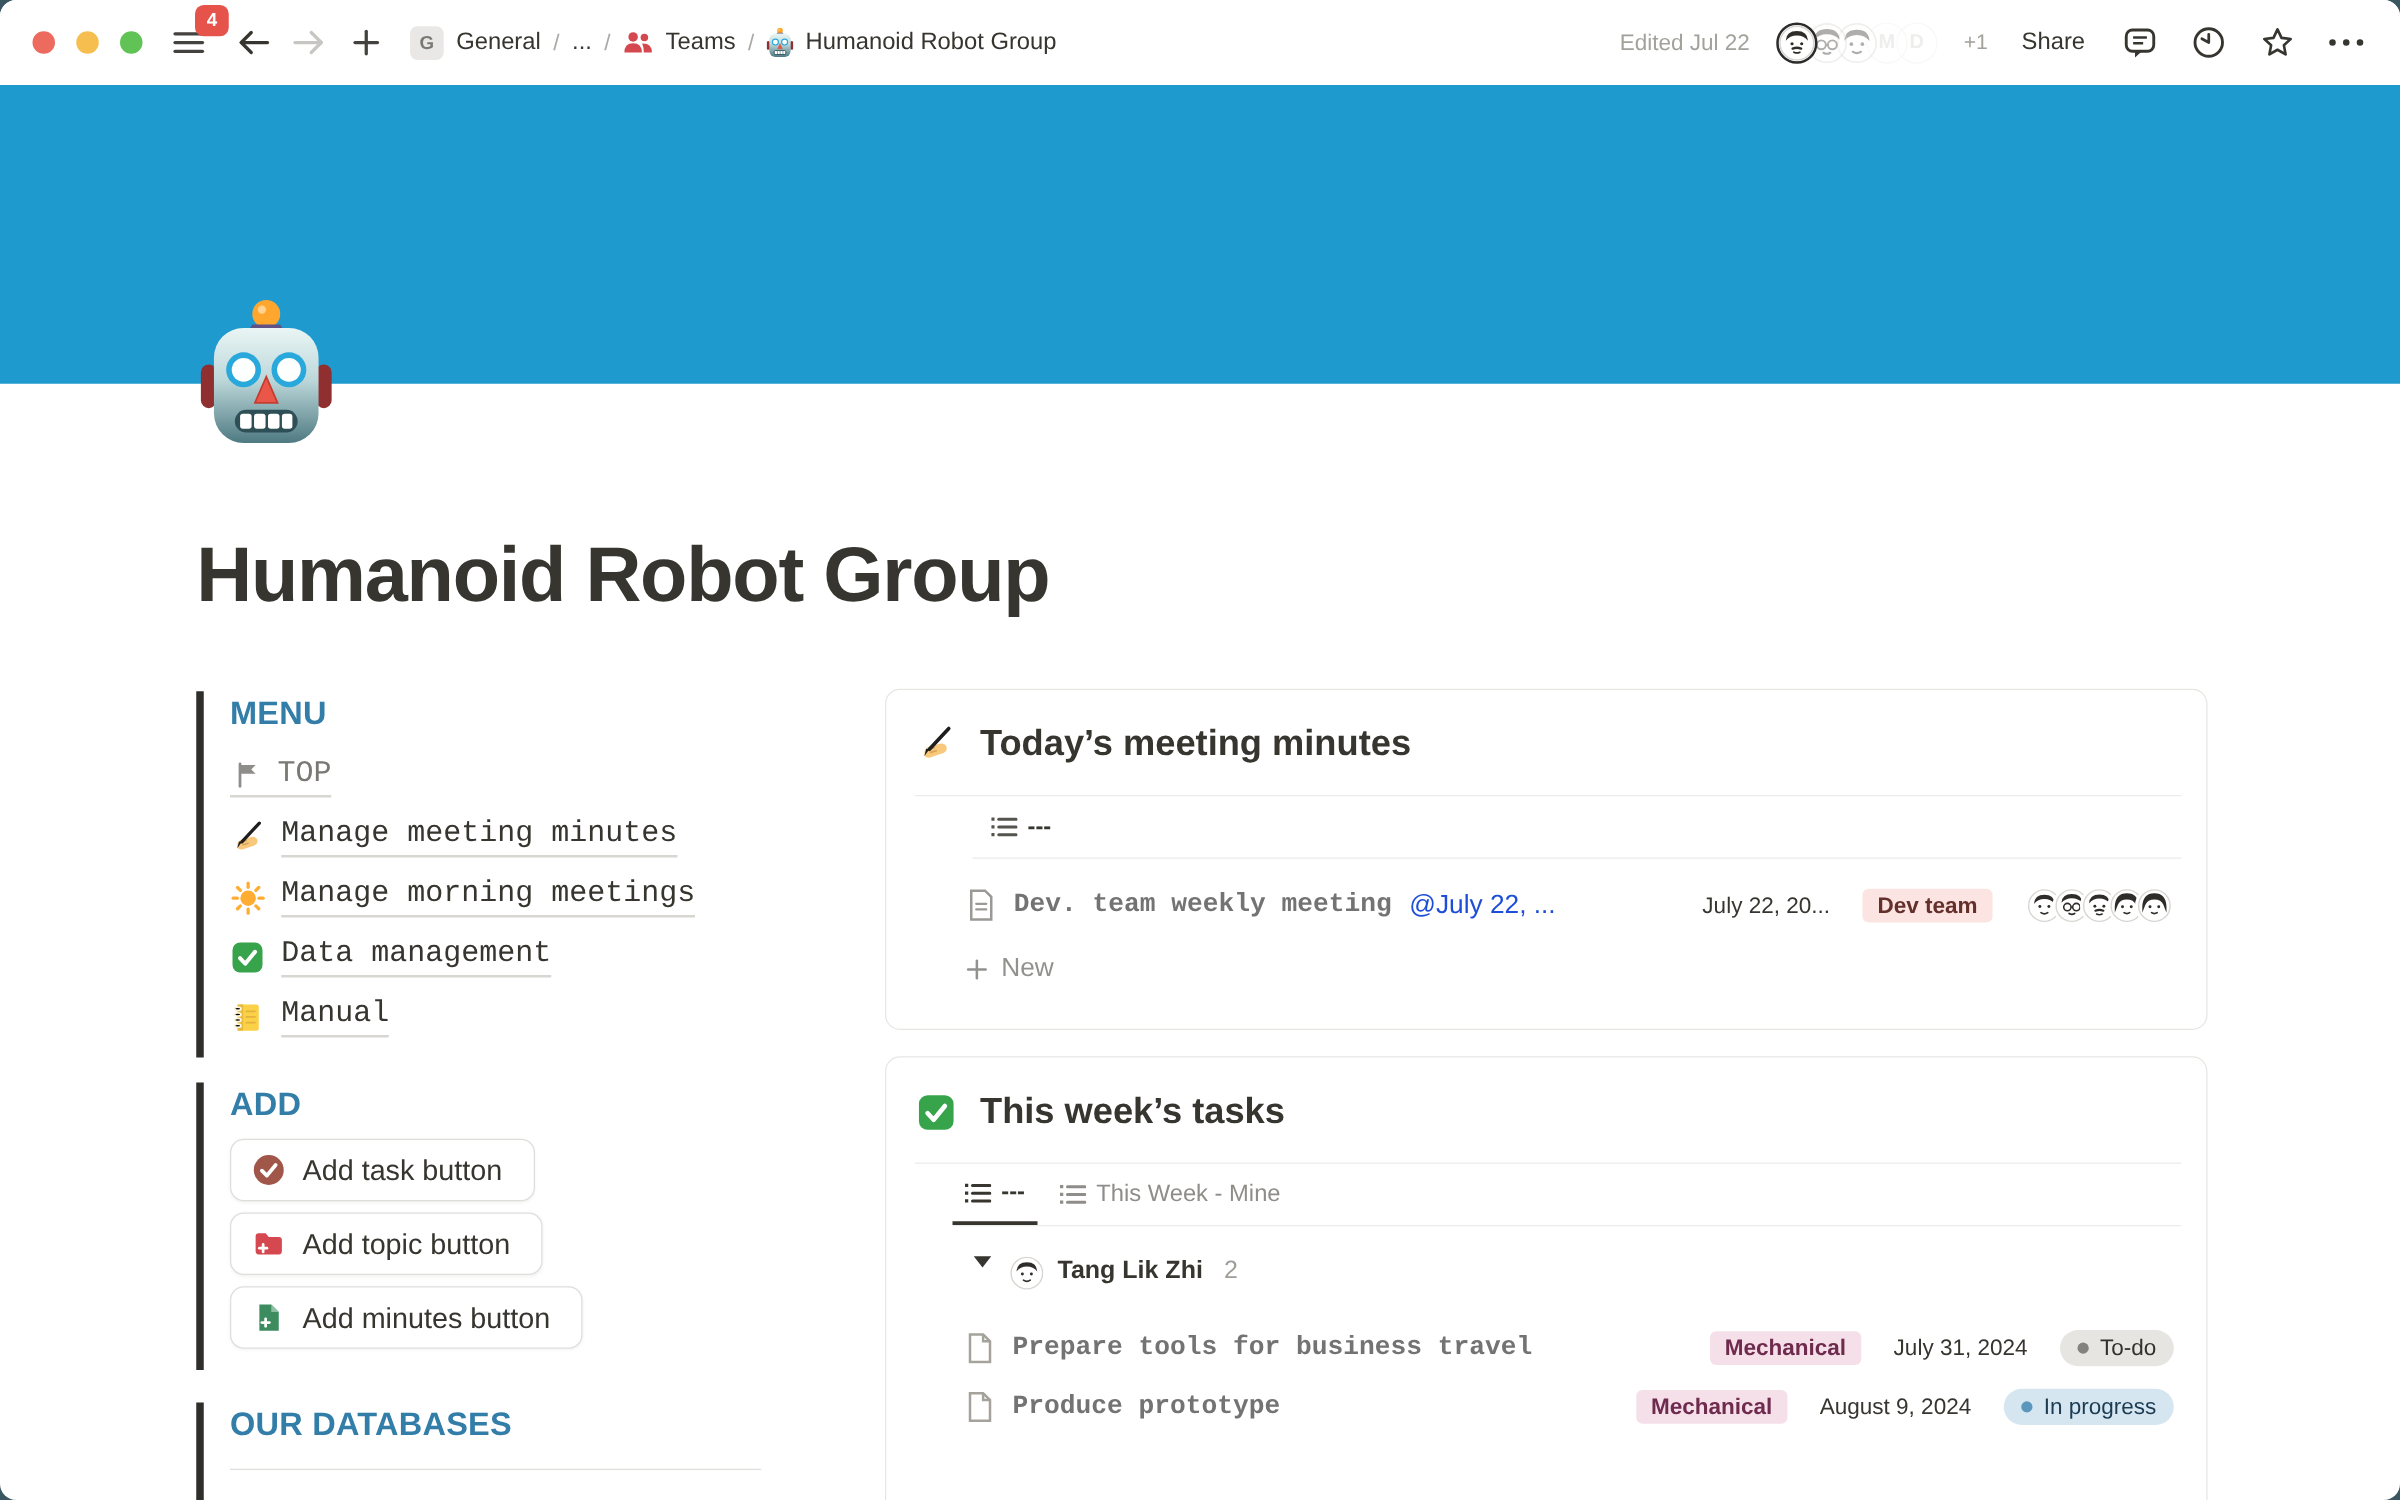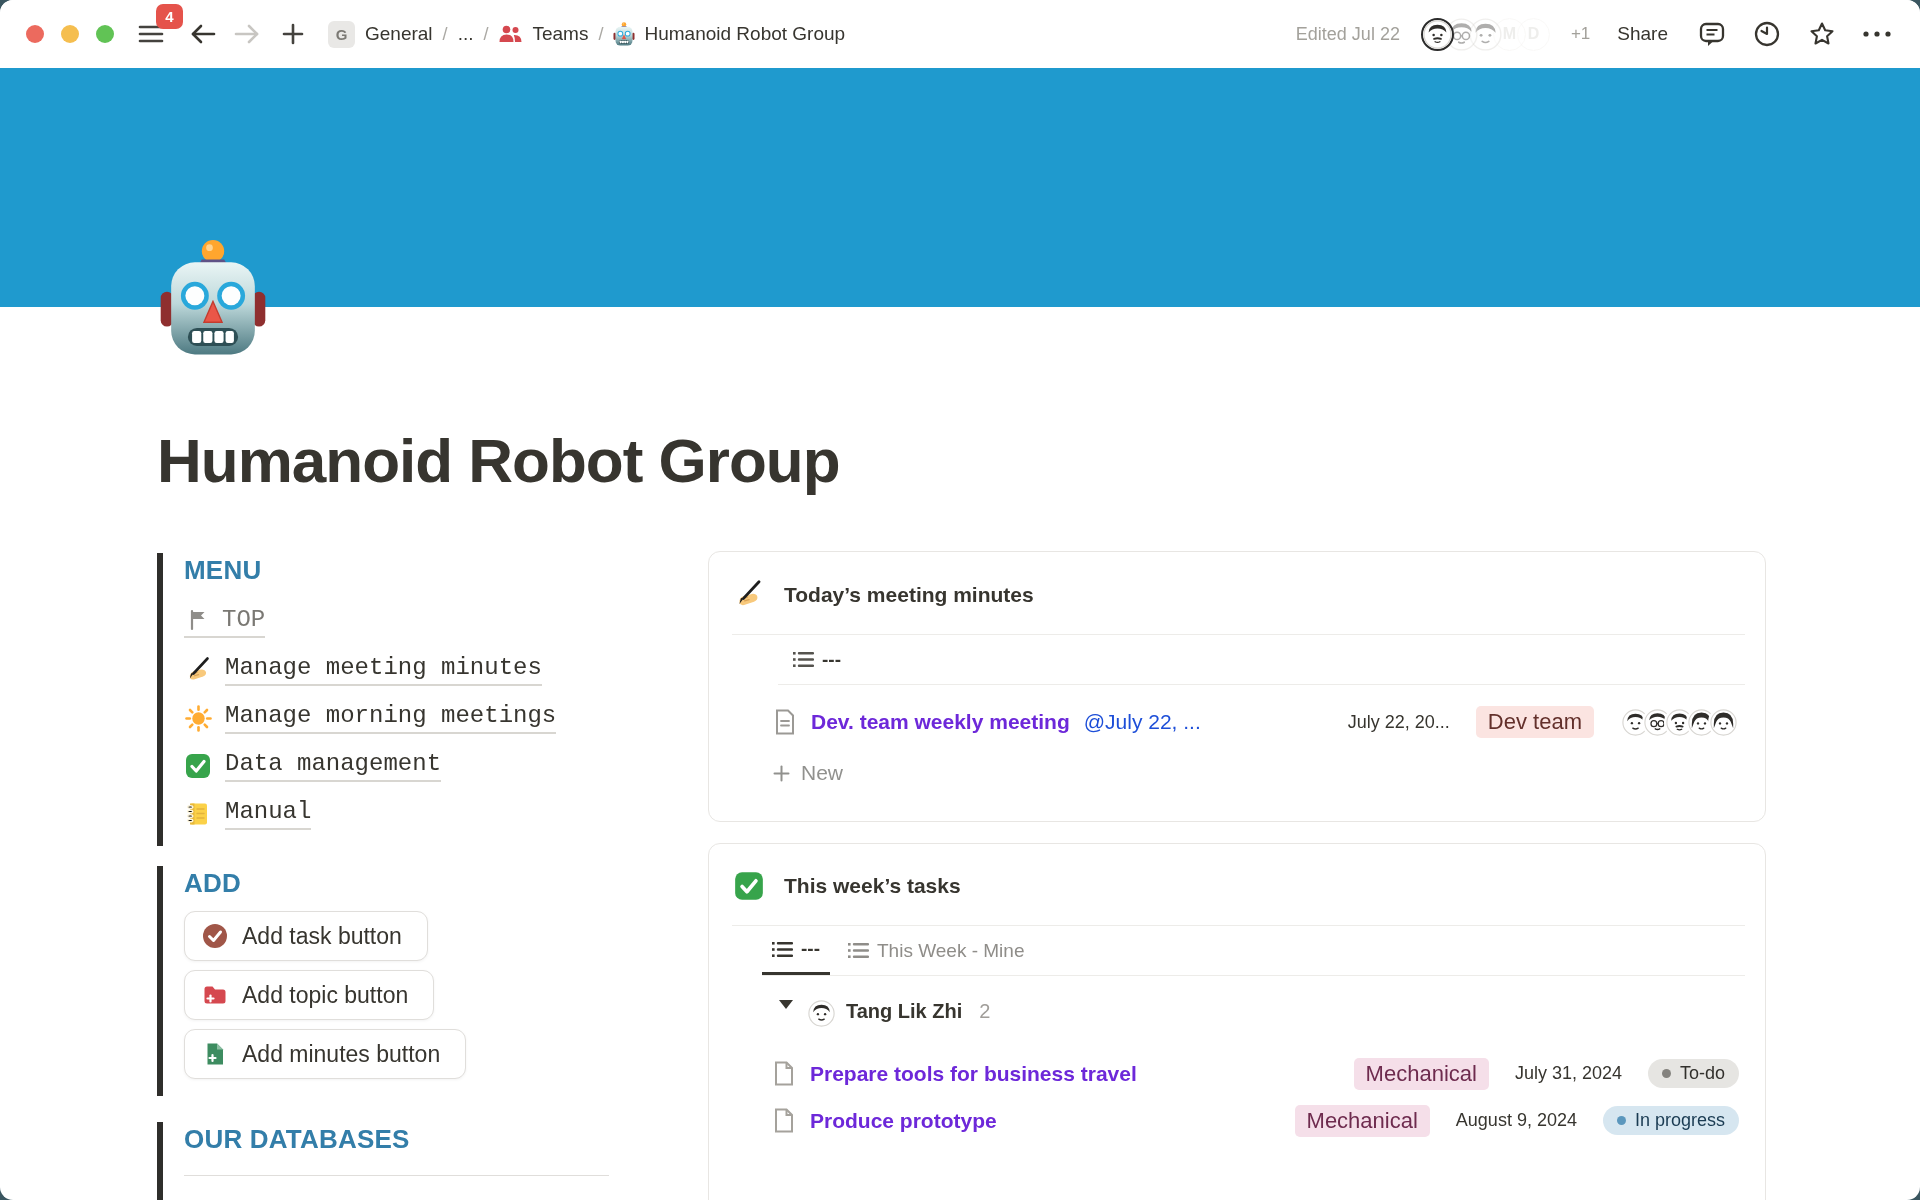--- a/index.html
+++ b/index.html
@@ -52,37 +52,37 @@
   .top-link .nav-label{border-bottom:none;color:#7A7873;padding-bottom:0;}
   .add-btn{display:flex;align-items:center;gap:14px;height:50px;width:fit-content;padding:0 25px 0 17px;border:1px solid #E0DEDB;border-radius:11px;background:#fff;box-shadow:0 1px 3px rgba(15,15,15,.05);font-size:23px;color:#37352F;margin-bottom:9px;cursor:pointer;font-family:inherit;}
   .db-divider{height:1px;background:#E0DEDB;margin:20px 0 18px;width:425px;}
 
   
   .card{border:1.5px solid #E8E6E3;border-radius:12px;background:#fff;}
   .card1{margin-top:6px;padding-bottom:26px;}
   .card2{margin-top:21px;padding-bottom:80px;}
   .card-head{display:flex;align-items:center;gap:20px;padding:27px 24px 0 24px;}
   .card-emoji{width:31px;flex:none;display:flex;justify-content:center;}
-  .card-title{font-size:21px;font-weight:700;color:#37352F;}
+  .card-title{font-size:29px;font-weight:700;color:#37352F;}
   .card-divider{border-top:1px solid #EDECE9;margin:24px 20px 0 23px;}
 
   .tabs1{display:flex;align-items:center;margin:0 20px 0 69px;border-bottom:1px solid #EDECE9;height:50px;}
   .tab-solo{display:flex;align-items:center;gap:8px;padding-left:15px;font-size:19px;font-weight:600;color:#37352F;cursor:pointer;}
   .tabs2{display:flex;align-items:flex-end;margin:0 20px 0 53px;border-bottom:1px solid #EDECE9;height:50px;}
   .tab{display:flex;align-items:center;gap:8px;padding:0 10px;height:49px;font-size:19px;cursor:pointer;}
   .tab.active{color:#37352F;font-weight:600;border-bottom:3px solid #37352F;}
   .tab.inactive{color:#8F8D89;margin-left:8px;}
 
   .db-rows{padding:12px 20px 0 64px;}
   .doc-row{display:flex;align-items:center;gap:14px;height:50px;cursor:pointer;}
-  .doc-title{font-size:21px;font-weight:600;color:#6d28d9;white-space:nowrap;}
+  .doc-title{font-size:21px;font-weight:600;color:#737373;white-space:nowrap;font-family:Liberation Mono, monospace;}
   .mention{font-size:21px;color:#1d4ed8;white-space:nowrap;}
   .row-props{margin-left:auto;display:flex;align-items:center;gap:26px;padding-right:6px;}
   .prop-date{font-size:18px;color:#37352F;white-space:nowrap;}
-  .tag{font-size:22px;padding:3px 12px;border-radius:5px;white-space:nowrap;}
+  .tag{font-size:18px;padding:3px 12px;border-radius:5px;white-space:nowrap;font-weight:bold;}
   .tag.red{background:#FBE4E1;color:#63302B;}
   .tag.pink{background:#F5DFE9;color:#6E2B4E;}
   .row-avs{display:flex;}
   .row-av{width:31px;height:31px;border-radius:50%;background:#fff;border:2px solid #fff;flex:none;}
   .row-av + .row-av{margin-left:-9px;}
   .new-row{display:flex;align-items:center;gap:11px;height:44px;color:#91918E;font-size:21px;margin-top:4px;cursor:pointer;}
 
   .group-row{display:flex;align-items:flex-start;margin:24px 20px 0 70px;height:36px;cursor:pointer;}
   .tri-down{width:0;height:0;border-left:7px solid transparent;border-right:7px solid transparent;border-top:9px solid #37352F;margin-right:15px;}
   .group-av{width:27px;height:27px;border-radius:50%;margin-right:11px;flex:none;}

